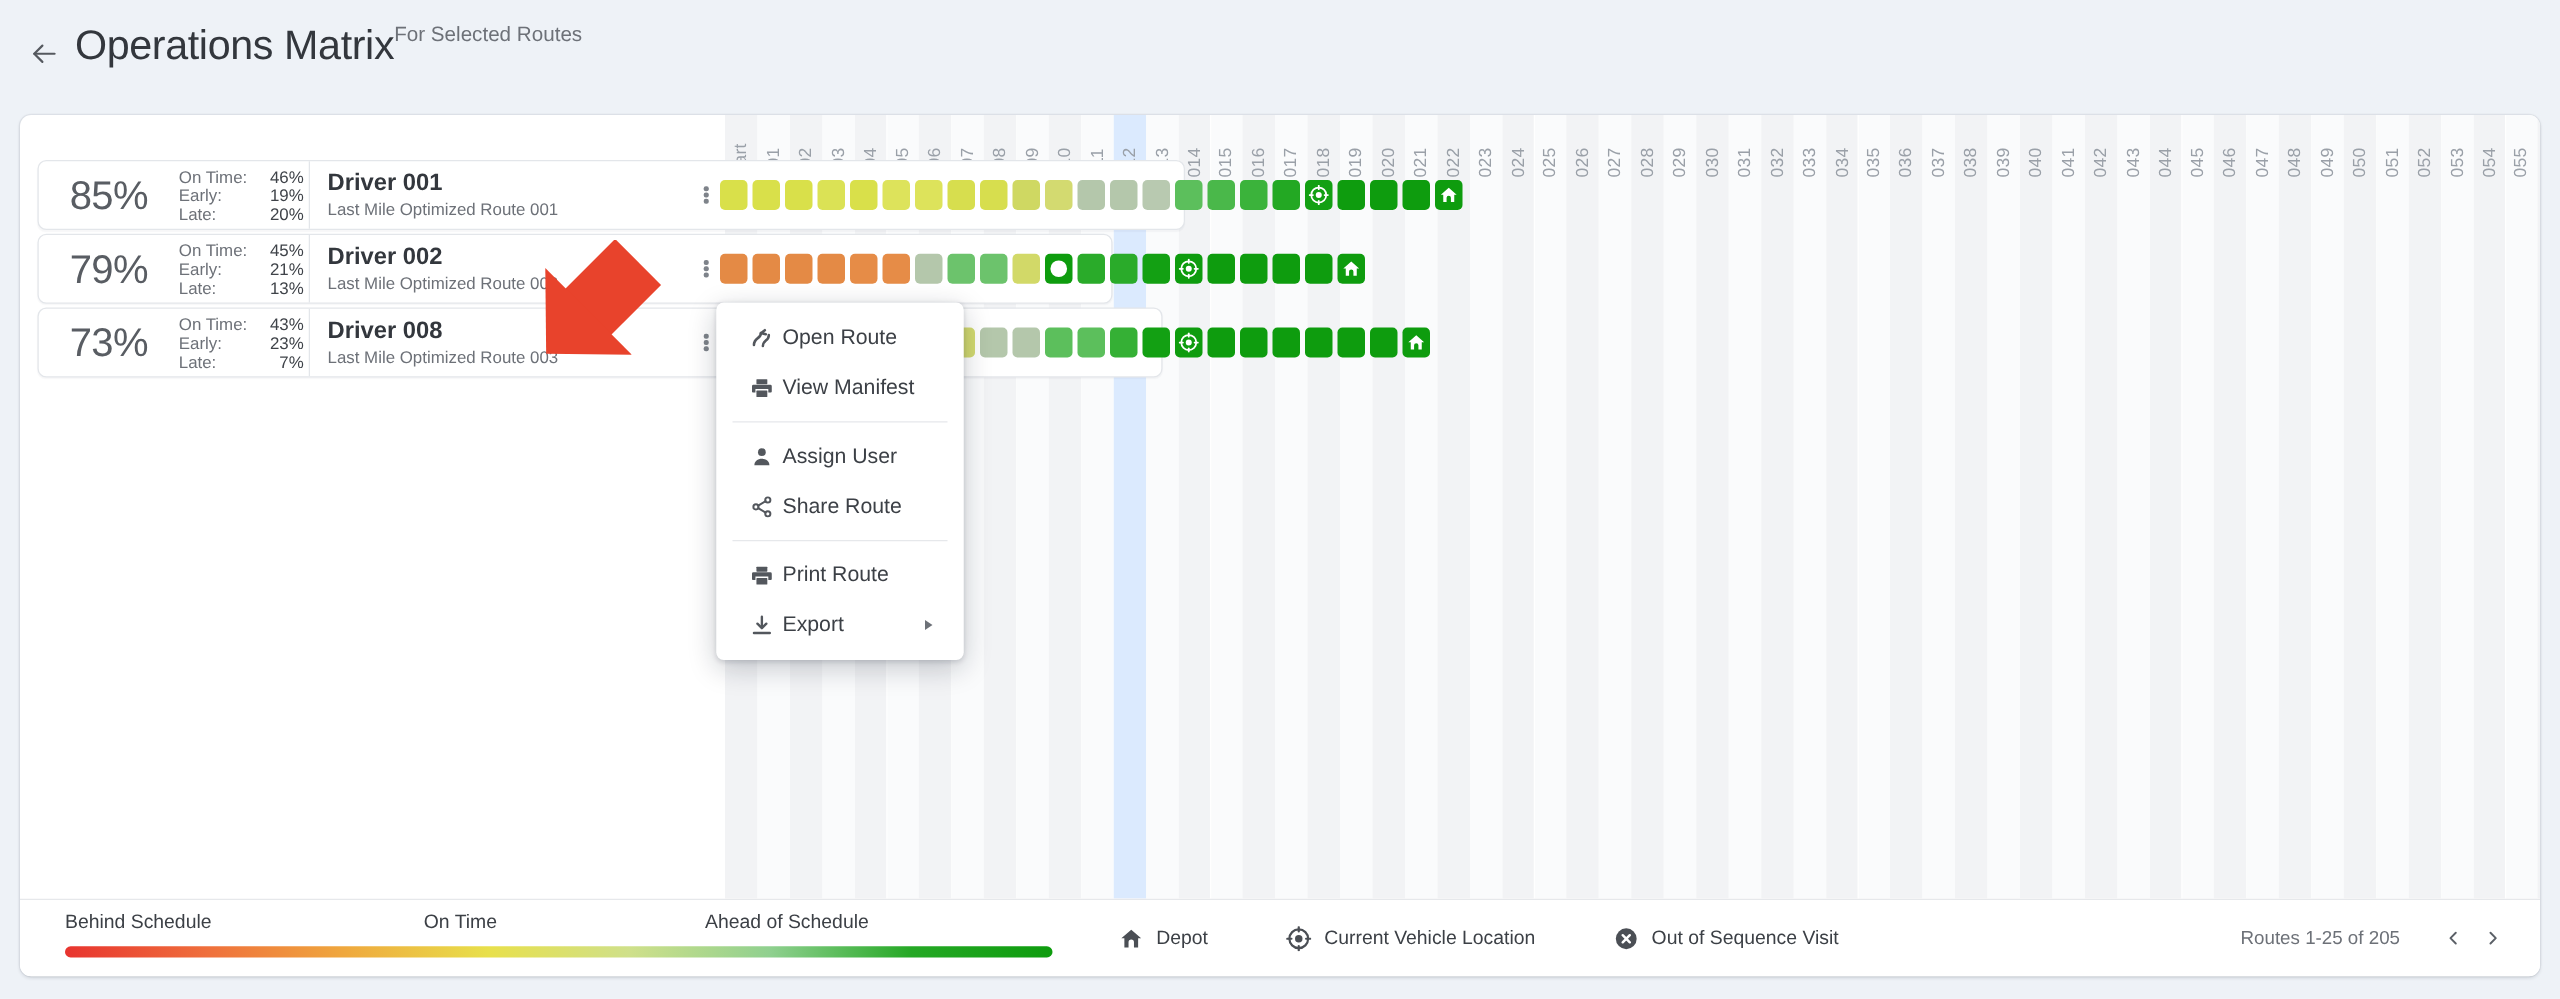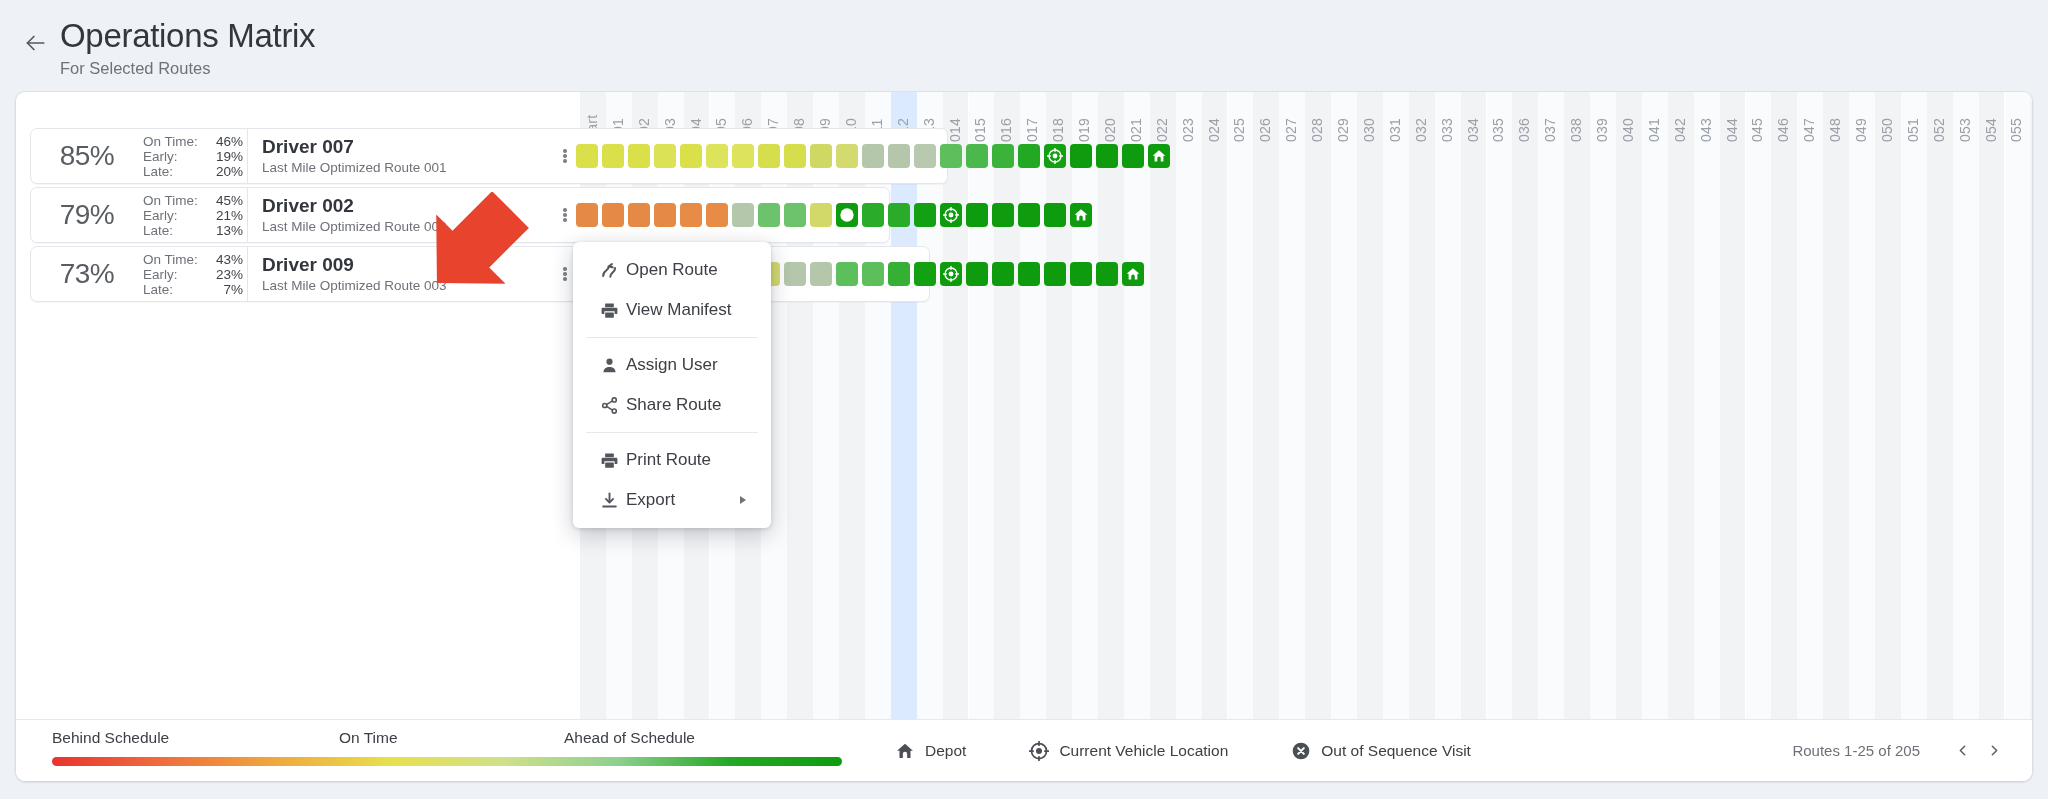--- a/index.html
+++ b/index.html
@@ -16,21 +16,21 @@
     width: 2048px; height: 90px;
     display: flex; align-items: flex-start;
     padding: 10px 0 0 18px;
   }
   .back-arrow {
     width: 34px; height: 34px; margin-top: 16px; margin-right: 8px;
     display: flex; align-items: center; justify-content: center;
     cursor: pointer; flex: none;
   }
   .back-arrow svg { display: block; }
-  .title-block { display: flex; flex-direction: column; padding-top: 6px; }
+  .title-block { display: flex; flex-direction: row; padding-top: 6px; }
   .page-title {
     font-size: 33px; font-weight: 400; color: #33373d;
     letter-spacing: -0.3px; line-height: 40px;
   }
   .page-subtitle {
     font-size: 16.5px; color: #6d7178; line-height: 22px; margin-top: 1px;
   }
 
   
   .card {
@@ -67,21 +67,21 @@
   .driver-row {
     position: absolute; left: 14px; height: 56px;
     background: #fff;
     border: 1px solid #e3e6ea;
     border-radius: 7px;
     display: flex; align-items: stretch;
     box-shadow: 0 1px 1px rgba(20,30,50,.035);
   }
   .pct-cell {
     width: 112px; display: flex; align-items: center; justify-content: center;
-    font-size: 28px; font-weight: 300; color: #595d63; letter-spacing: -.5px;
+    font-size: 32px; font-weight: 300; color: #595d63; letter-spacing: -.5px;
     flex: none;
   }
   .stats-cell {
     width: 104px; display: flex; flex-direction: column; justify-content: center;
     font-size: 13.5px; color: #6d7178; flex: none; padding-right: 4px;
   }
   .stat-line { display: flex; justify-content: space-between; line-height: 15px; }
   .stat-val { font-weight: normal; color: #3f4349; }
   .name-cell {
     flex: 1; display: flex; flex-direction: column; justify-content: center;
@@ -361,21 +361,21 @@
           <div class="stat-line">
             <span>Early:</span>
             <span class="stat-val">19%</span>
           </div>
           <div class="stat-line">
             <span>Late:</span>
             <span class="stat-val">20%</span>
           </div>
         </div>
         <div class="name-cell">
-          <div class="driver-name">Driver 007</div>
+          <div class="driver-name">Driver 001</div>
           <div class="route-name">Last Mile Optimized Route 001</div>
         </div>
       </div>
       <div class="kebab" style="position: absolute; left: 535px; top: 49px; height: 30px;">
         <div>
           <i></i>
           <i></i>
           <i></i>
         </div>
       </div>
@@ -505,21 +505,21 @@
           <div class="stat-line">
             <span>Early:</span>
             <span class="stat-val">23%</span>
           </div>
           <div class="stat-line">
             <span>Late:</span>
             <span class="stat-val">7%</span>
           </div>
         </div>
         <div class="name-cell">
-          <div class="driver-name">Driver 009</div>
+          <div class="driver-name">Driver 008</div>
           <div class="route-name">Last Mile Optimized Route 003</div>
         </div>
       </div>
       <div class="kebab" style="position: absolute; left: 535px; top: 167px; height: 30px;">
         <div>
           <i></i>
           <i></i>
           <i></i>
         </div>
       </div>

